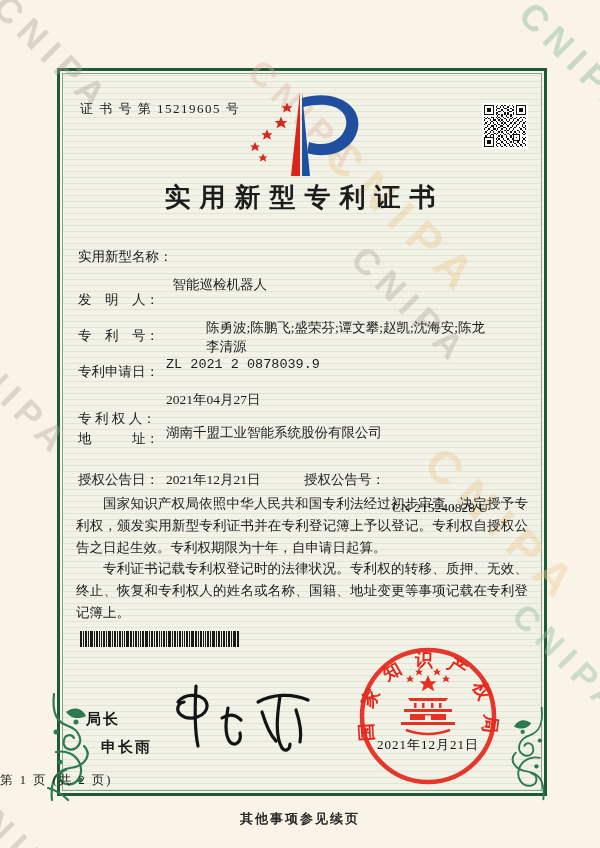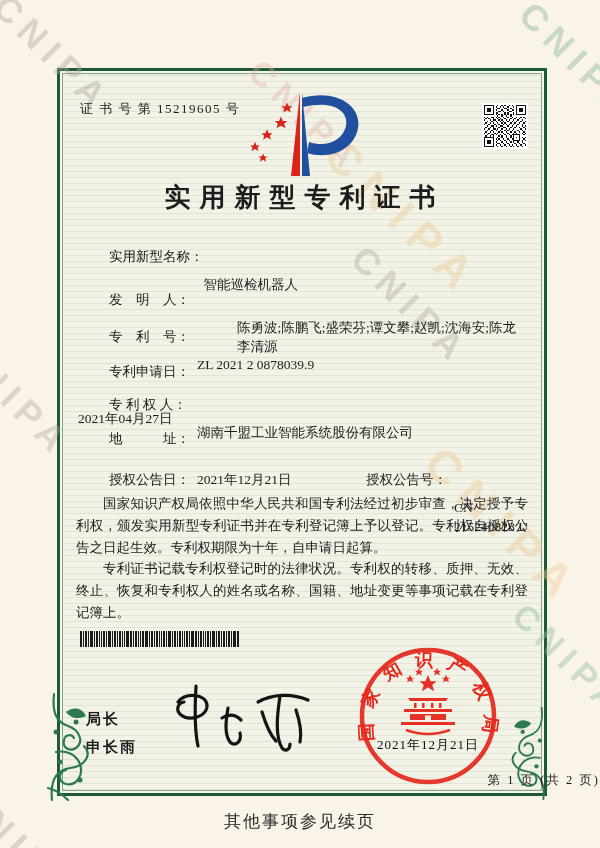--- a/index.html
+++ b/index.html
@@ -23,37 +23,37 @@
   .wm8{left:-20px;top:778px;color:rgba(170,165,150,.40);}
   .wm9{left:532px;top:596px;font-size:34px;color:rgba(150,190,160,.45);}
   
   .cert-no{position:absolute;left:80px;top:100px;font-size:13px;letter-spacing:1.5px;}
   .logo{position:absolute;left:240px;top:90px;}
   .qr{position:absolute;left:482px;top:103px;width:46px;height:46px;background:#fff;padding:2px;box-sizing:border-box;}
   .title{position:absolute;left:0;top:180px;width:100%;text-align:center;
          font-size:26px;font-weight:700;letter-spacing:9px;text-indent:9px;}
   
   .row{position:absolute;left:78px;width:450px;display:flex;font-size:13.5px;line-height:19px;align-items:flex-start;}
-  .flabel{flex:0 0 auto;min-width:88px;white-space:pre;margin-left:31px;}
+  .flabel{flex:0 0 auto;min-width:88px;white-space:pre;}
   .fval{flex:1 1 auto;white-space:pre-line;margin-top:28px;}
-  .r-name{top:247px;} .r-inv{top:290px;gap:40px;} .r-pno{top:327px;} .r-fil{top:362px;flex-direction:column;}
-  .r-pat{top:395px;} .r-addr{top:429px;} .r-grant{top:470px;justify-content:center;}
+  .r-name{top:247px;} .r-inv{top:290px;gap:40px;} .r-pno{top:327px;font-family:Liberation Mono, monospace;} .r-fil{top:362px;}
+  .r-pat{top:395px;align-items:center;} .r-addr{top:429px;} .r-grant{top:470px;justify-content:center;}
   .gval{flex:0 0 auto;width:138px;white-space:pre;}
   
   .paras{position:absolute;left:76px;top:493px;width:452px;font-size:13.5px;line-height:21.8px;text-align:justify;}
   .paras p{margin:0;text-indent:2em;}
   
   .barcode{position:absolute;left:80px;top:631px;}
   .signer-title{position:absolute;left:86px;top:710px;font:600 15px "Liberation Sans","DejaVu Sans",sans-serif;letter-spacing:2px;}
-  .signer-name{position:absolute;left:86px;top:738px;font:600 15px "Liberation Sans","DejaVu Sans",sans-serif;letter-spacing:2px;}
+  .signer-name{position:absolute;left:101px;top:738px;font:600 15px "Liberation Sans","DejaVu Sans",sans-serif;letter-spacing:2px;}
   .signature{position:absolute;left:162px;top:680px;}
   .seal{position:absolute;left:352px;top:640px;}
   .seal-date{position:absolute;left:358px;top:736px;width:140px;text-align:center;font-size:13px;letter-spacing:1px;color:#111;z-index:5;}
-  .page-no{position:absolute;left:0;top:772px;width:100%;text-align:right;font-size:12.5px;letter-spacing:2px;}
-  .note{position:absolute;left:0;top:810px;width:100%;text-align:center;font-size:17px;letter-spacing:2px;color:#2a2a2a;}
+  .page-no{position:absolute;left:0;top:772px;width:100%;text-align:left;font-size:12.5px;letter-spacing:2px;}
+  .note{position:absolute;left:0;top:810px;width:100%;text-align:center;font-size:13px;letter-spacing:2px;color:#2a2a2a;font-weight:bold;}
   .flourish-bl{position:absolute;left:46px;top:692px;}
   .flourish-br{position:absolute;left:478px;top:706px;transform:scaleX(-1);}
 </style>
 </head>
 <body>
 
 <div class="page">
 
   <div class="frame">
     <div class="frame-inner"></div>

